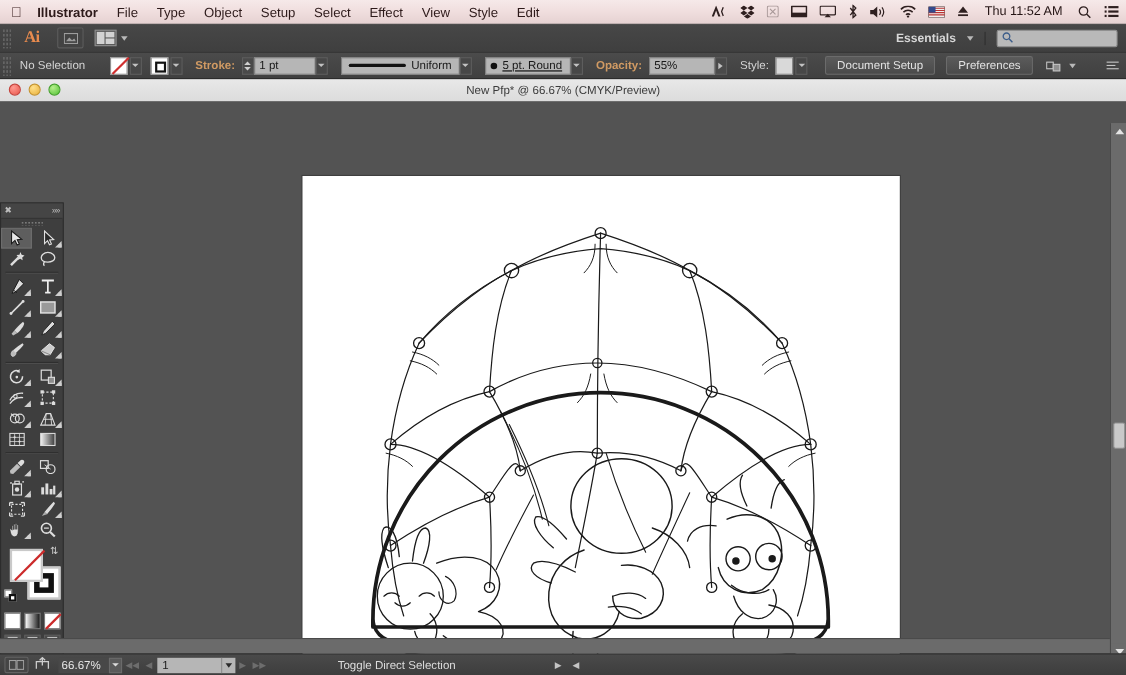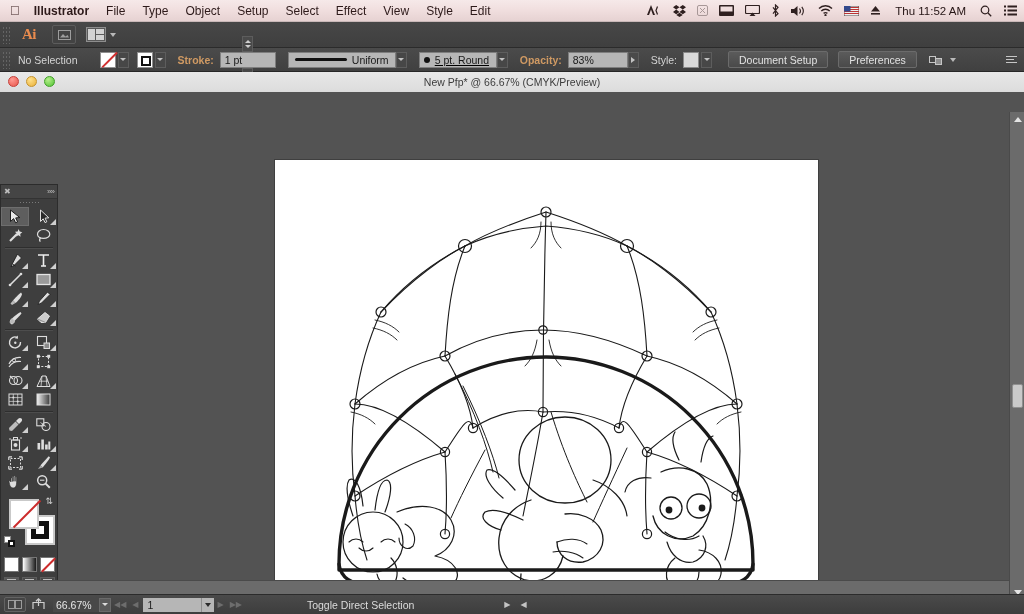--- a/index.html
+++ b/index.html
@@ -296,37 +296,51 @@
     <div class="arrange">
       <div class="sq">
           <i></i>
           <div class="r">
             <i></i>
             <i></i>
           </div>
         </div>
       <div class="caret"></div>
     </div>
+    <div class="right">
+      <div class="wsbar">
+        <div class="ws">Essentials</div>
+        <div class="caret"></div>
+      </div>
+      <div class="searchbox">
+        <span class="mg">
+          <svg width="10" height="10" viewBox="0 0 10 10">
+              <circle cx="4" cy="4" r="3" fill="none" stroke="#3c5d8a" stroke-width="1.2"></circle>
+              <path d="M6.3 6.3 L9.4 9.4" stroke="#3c5d8a" stroke-width="1.3"></path>
+            </svg>
+        </span>
+      </div>
+    </div>
   </div>
 
   <div class="ctrlbar">
     <div class="gripper"></div>
     <div class="lbl" style="margin-left:4px;">No Selection</div>
 
     <div style="display:flex;align-items:center;margin-left:22px;gap:2px;">
       <div class="swatch none"></div>
       <div class="minicaret"></div>
     </div>
     <div style="display:flex;align-items:center;margin-left:8px;gap:2px;">
       <div class="swatch strokebox"></div>
       <div class="minicaret"></div>
     </div>
 
     <div class="lblo" style="margin-left:12px;">Stroke:</div>
-    <div style="display:flex;align-items:center;margin-left:6px;flex-direction:column;">
+    <div style="display:flex;margin-left:6px;">
       <div class="stepper">
           <i class="u"></i>
           <i class="d"></i>
         </div>
       <div class="field" style="width:56px;">1 pt</div>
       <div class="minicaret"></div>
     </div>
 
     <div style="display:flex;align-items:center;margin-left:12px;">
       <div class="combo" style="width:108px;justify-content:center;">
@@ -339,21 +353,21 @@
     <div style="display:flex;align-items:center;margin-left:12px;text-decoration:underline;">
       <div class="combo" style="width:78px;">
         <span class="dotb"></span>
         <span>5 pt. Round</span>
       </div>
       <div class="minicaret"></div>
     </div>
 
     <div class="lblo" style="margin-left:12px;">Opacity:</div>
     <div style="display:flex;align-items:center;margin-left:6px;">
-      <div class="field" style="width:60px;">83%</div>
+      <div class="field" style="width:60px;">55%</div>
       <div class="opbtn"></div>
     </div>
 
     <div class="lbl" style="margin-left:12px;">Style:</div>
     <div style="display:flex;align-items:center;margin-left:6px;gap:2px;">
       <div class="styleSw"></div>
       <div class="minicaret"></div>
     </div>
 
     <div class="pbtn" style="margin-left:16px;">Document Setup</div>

